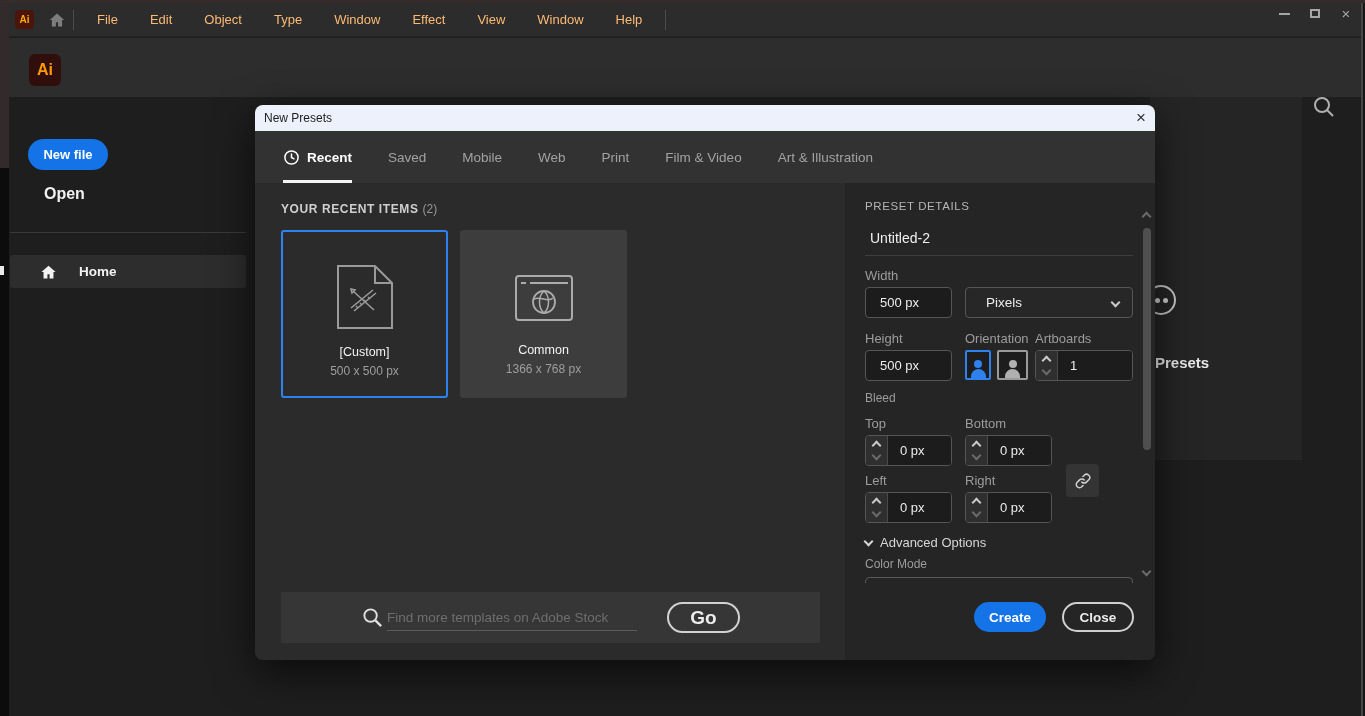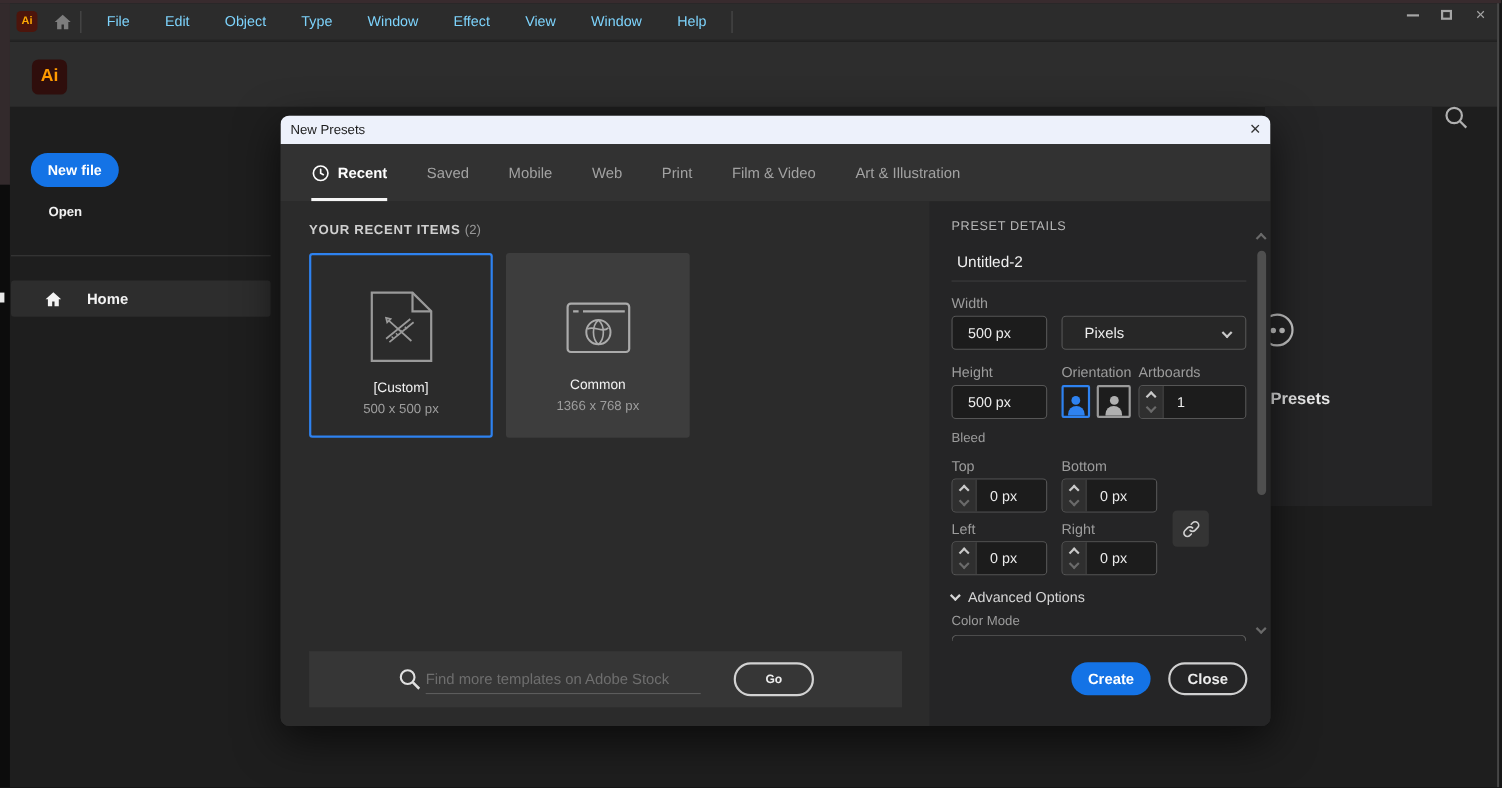--- a/index.html
+++ b/index.html
@@ -7,41 +7,41 @@
   body { font-family:"Liberation Sans", sans-serif; }
   .screen { position:relative; width:1365px; height:716px; background:#1e1e1e; overflow:hidden; }
   .abs { position:absolute; }
 
   
   .top-line { left:0; top:0; width:1365px; height:3px; background:#382b2e; }
   .menubar { left:0; top:3px; width:1365px; height:34px; background:#2c2c2c; border-bottom:1px solid #242424; display:flex; align-items:center; }
   .ai-badge { width:19px; height:19px; margin-left:15px; border-radius:4px; background:#4c150c; color:#fda904; font-size:10px; font-weight:bold; display:flex; align-items:center; justify-content:center; }
   .mb-home { margin-left:14px; display:flex; align-items:center; }
   .mb-sep { width:1px; height:20px; background:#4d4d4d; margin:0 7px; }
-  .menu-item { color:#7dd3fc; font-size:13px; padding:0 16px; height:34px; line-height:34px; cursor:default; }
+  .menu-item { color:#fdba74; font-size:13px; padding:0 16px; height:34px; line-height:34px; cursor:default; }
   .win-controls { right:8px; top:5px; display:flex; gap:9px; }
   .win-btn { width:22px; height:17px; display:flex; align-items:center; justify-content:center; color:#aaa; }
   .min-glyph { width:11px; height:0; border-bottom:2px solid #a6a6a6; }
   .max-glyph { width:10px; height:9px; border:2px solid #a6a6a6; }
   .close-glyph { color:#a6a6a6; font-size:15px; line-height:15px; }
 
   
   .app-header { left:0; top:38px; width:1365px; height:59px; background:#2d2d2d; }
   .ai-logo { left:29px; top:16px; width:32px; height:32px; border-radius:6px; background:#2f0e0c; color:#ff9a00; font-weight:bold; font-size:16px; display:flex; align-items:center; justify-content:center; position:absolute; }
 
   
   .left-strip-top { left:0; top:3px; width:9px; height:165px; background:#332a2c; }
   .left-strip-bottom { left:0; top:168px; width:9px; height:548px; background:#0c0c0c; }
   .left-dash { left:0; top:266px; width:4px; height:9px; background:#e9e9e9; }
   .right-edge { left:1361px; top:3px; width:2px; height:713px; background:#464646; }
   .right-edge2 { left:1363px; top:3px; width:2px; height:713px; background:#161616; }
 
   
   .sidebar-newfile { left:28px; top:139px; width:80px; height:31px; border-radius:16px; background:#1473e6; color:#fff; font-weight:bold; font-size:13px; display:flex; align-items:center; justify-content:center; }
-  .sidebar-open { left:44px; top:185px; color:#f0f0f0; font-weight:bold; font-size:12px; }
+  .sidebar-open { left:44px; top:185px; color:#f0f0f0; font-weight:bold; font-size:16px; }
   .sidebar-divider { left:10px; top:232px; width:236px; height:1px; background:#3a3a3a; }
   .sidebar-home { left:10px; top:255px; width:236px; height:33px; background:#2d2d2d; border-radius:3px; display:flex; align-items:center; }
   .sidebar-home .txt { color:#f2f2f2; font-weight:bold; font-size:13.5px; margin-left:10px;padding-left:12px; }
   .presets-card { left:1150px; top:97px; width:152px; height:363px; background:#252526; }
   .ellipsis-circle { left:1146px; top:285px; width:30px; height:30px; border:2px solid #c9c9c9; border-radius:50%; display:flex; align-items:center; justify-content:center; gap:3px; position:absolute; }
   .ellipsis-circle i { width:5px; height:5px; border-radius:50%; background:#d2d2d2; }
   .presets-label { left:1155px; top:354px; color:#e9e9e9; font-weight:bold; font-size:15px; }
 
   
   .dialog { left:255px; top:105px; width:900px; height:555px; border-radius:8px; overflow:hidden; box-shadow:0 12px 40px rgba(0,0,0,.65); background:#2b2b2b; z-index:5; }
@@ -61,21 +61,21 @@
   .card.plain { left:205px; background:#3d3d3d; }
   .card .icon-wrap { position:absolute; left:0; right:0; top:32px; display:flex; justify-content:center; }
   .card.plain .icon-wrap { top:44px; }
   .card .name { position:absolute; left:0; right:0; top:113px; color:#f2f2f2; font-size:12.5px; }
   .card .dims { position:absolute; left:0; right:0; top:132px; color:#9e9e9e; font-size:12px; }
 
   .stock-strip { left:26px; top:409px; width:539px; height:51px; background:#363636; }
   .stock-search-icon { position:absolute; left:80px; top:14px; }
   .stock-input { position:absolute; left:106px; top:12px; width:250px; height:27px; background:transparent; border:none; border-bottom:1px solid #5c5c5c; outline:none; color:#b5b5b5; font-size:13.5px; font-family:"Liberation Sans",sans-serif; }
   .stock-input::placeholder { color:#6e6e6e; }
-  .go-btn { position:absolute; left:386px; top:10px; width:73px; height:31px; border-radius:16px; border:2px solid #d2d2d2; color:#ececec; font-weight:bold; font-size:11px; display:flex; align-items:center; justify-content:center; background:transparent; }
+  .go-btn { position:absolute; left:386px; top:10px; width:73px; height:31px; border-radius:16px; border:2px solid #d2d2d2; color:#ececec; font-weight:bold; font-size:19px; display:flex; align-items:center; justify-content:center; background:transparent; }
 
   .dlg-panel { left:590px; top:78px; width:310px; height:477px; background:#252526; }
   .lbl { position:absolute; color:#9c9c9c; font-size:13px; }
   .panel-heading { left:20px; top:17px; color:#b5b5b5; font-size:11.5px; letter-spacing:.6px; position:absolute; }
   .doc-name { left:25px; top:47px; color:#f0f0f0; font-size:14px; position:absolute; }
   .name-divider { left:20px; top:72px; width:268px; height:1px; background:#3d3d3d; position:absolute; }
   .field-box { position:absolute; height:31px; background:#1c1c1c; border:1px solid #565656; border-radius:4px; color:#ececec; font-size:13px; line-height:29px; padding-left:14px; }
   .select-box { position:absolute; height:31px; background:#272727; border:1px solid #565656; border-radius:4px; color:#ececec; font-size:13.5px; line-height:29px; padding-left:20px; }
   .chev { display:inline-block; width:7px; height:7px; border-left:2px solid #c9c9c9; border-top:2px solid #c9c9c9; }
   .chev.up { transform:rotate(45deg); }

